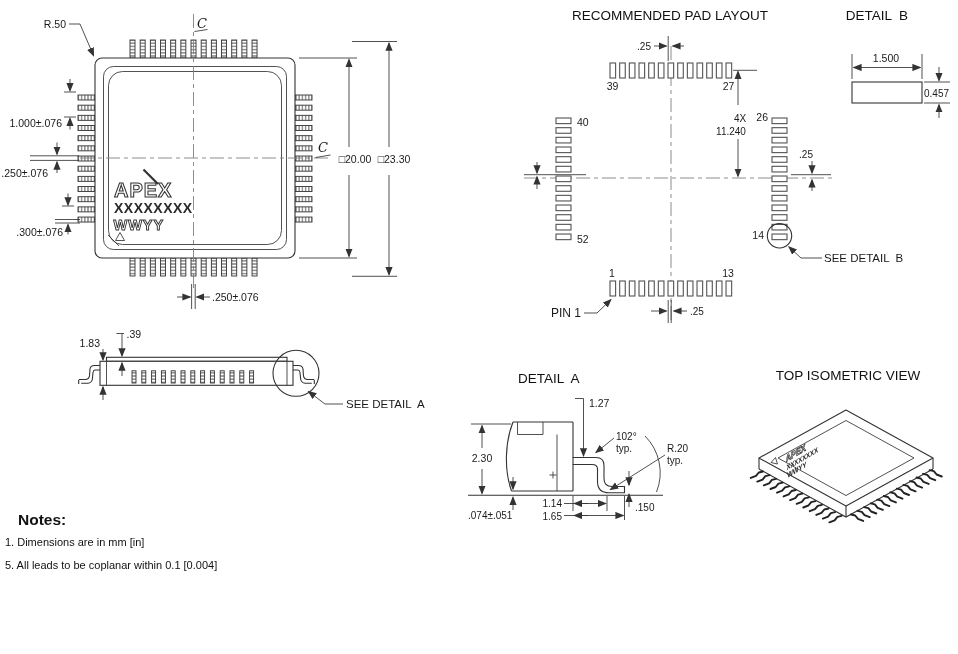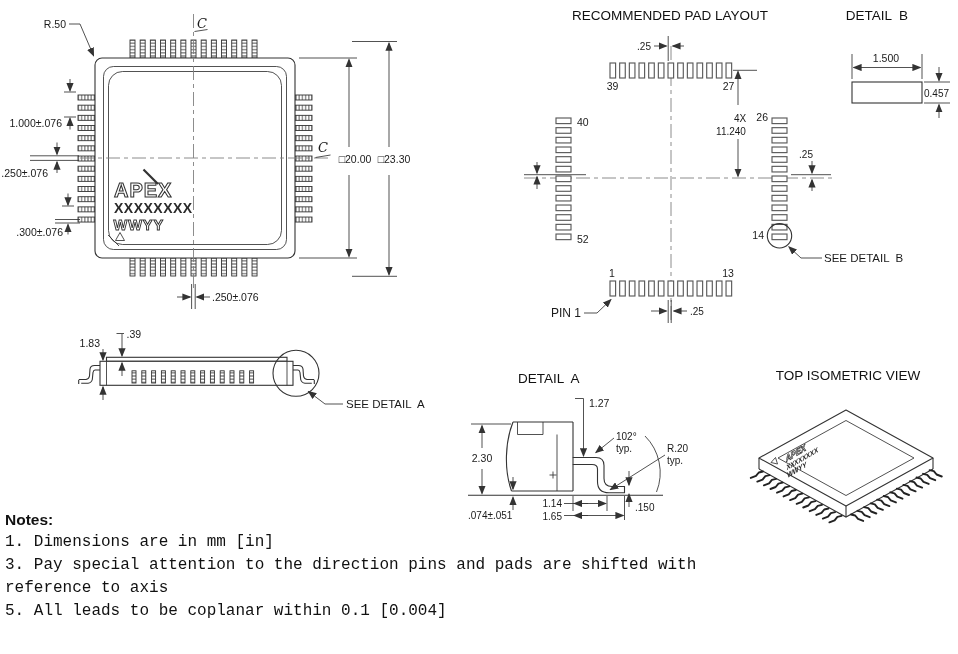--- a/index.html
+++ b/index.html
@@ -15,22 +15,22 @@
   .num{font-size:10.5px;}
   .ttl{font-size:13.5px;fill:#111;}
   .pin{stroke:#333;stroke-width:0.9;}
   .pad{fill:#fff;stroke:#5a5a5a;stroke-width:1.15;}
   .lead{fill:none;stroke:#222;stroke-width:1.9;stroke-linecap:round;stroke-linejoin:round;}
   .logoT{font-size:20px;font-weight:bold;fill:#fff;stroke:#333;stroke-width:1.05;letter-spacing:1px;}
   .partT{font-size:14px;font-weight:bold;fill:#2a2a2a;letter-spacing:0.5px;}
   .dateT{font-size:14.5px;font-weight:bold;fill:#fff;stroke:#333;stroke-width:0.95;letter-spacing:1px;}
   .clsym{font-size:13px;font-style:italic;font-family:"DejaVu Serif",serif;}
   .notes{position:absolute;left:5px;top:508px;width:760px;color:#111;}
-  .notes .nh{font-weight:bold;font-size:15.5px;line-height:23px;}
-  .notes .ni{font-size:16px;line-height:23px;font-family:Liberation Mono, monospace;}
+  .notes .nh{font-weight:bold;font-size:15.5px;line-height:23px;margin-left:13px;}
+  .notes .ni{font-size:11px;line-height:23px;}
 </style>
 </head>
 <body>
 
 <div id="page">
 <svg width="958" height="654" viewBox="0 0 958 654">
   <defs>
     <marker id="arr" viewBox="0 0 10 8" refX="8.5" refY="4" markerWidth="9" markerHeight="7.2" orient="auto" markerUnits="userSpaceOnUse">
       <path d="M0,0 L10,4 L0,8 Z" fill="#333"></path>
     </marker>
@@ -458,16 +458,15 @@
       <text style="font-size:6.8px;font-weight:bold;fill:#2a2a2a" x="0" y="7.5">XXXXXXXX</text>
       <text style="font-size:7px;font-weight:bold;fill:#2a2a2a" x="0" y="14.5">WWYY</text>
     </g>
     <polygon points="771,462.5 777.5,464 775.5,457.5" class="thin"></polygon>
   </g>
 </svg>
 
 <div class="notes">
   <div class="nh">Notes:</div>
   <div class="ni">1. Dimensions are in mm [in]</div>
-  <div class="ni">3. Pay special attention to the direction pins and pads are shifted with reference to axis</div>
   <div class="ni">5. All leads to be coplanar within 0.1 [0.004]</div>
 </div>
 </div>
 
 </body></html>

